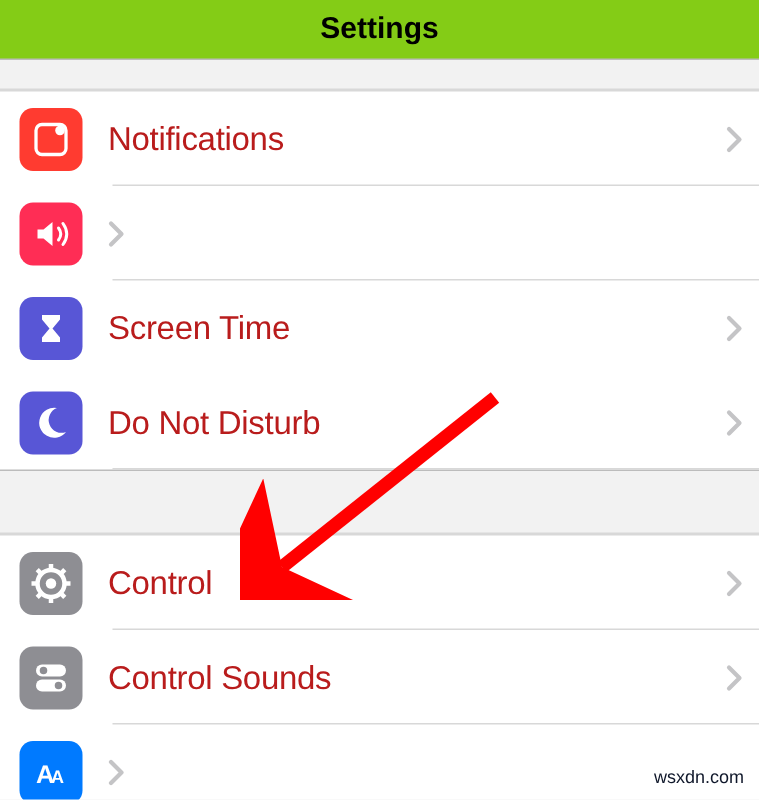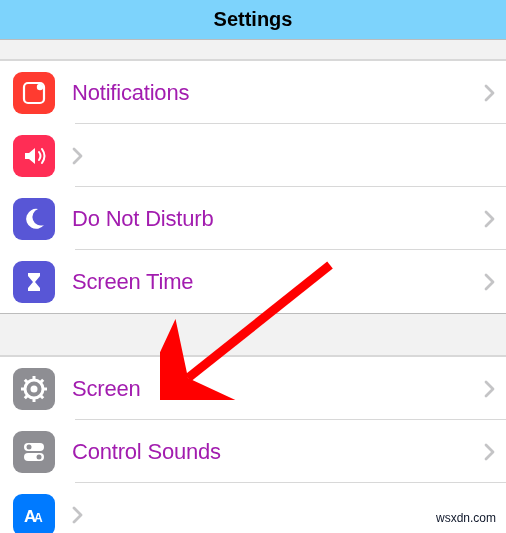--- a/index.html
+++ b/index.html
@@ -5,21 +5,21 @@
     * { margin: 0; padding: 0; box-sizing: border-box; }
     body {
       font-family: -apple-system, 'Helvetica Neue', Helvetica, Arial, sans-serif;
       background: #f2f2f2;
       width: 506px;
       height: 533px;
       overflow: hidden;
       position: relative;
     }
     .header {
-      background: #7dd3fc;
+      background: #84cc16;
       height: 40px;
       display: flex;
       align-items: center;
       justify-content: center;
       border-bottom: 1px solid #bcbcbc;
     }
     .header-title {
       font-size: 20px;
       font-weight: 600;
       color: #000;
@@ -55,21 +55,21 @@
       height: 42px;
       border-radius: 9px;
       display: flex;
       align-items: center;
       justify-content: center;
       flex-shrink: 0;
       margin-right: 17px;
     }
     .label {
       font-size: 22px;
-      color: #a21caf;
+      color: #b91c1c;
       flex: 1;
       letter-spacing: -0.2px;
     }
     .chevron {
       color: #c4c4c6;
       font-size: 22px;
     }
     .chevron svg { display: block; }
     .watermark {
       position: absolute;
@@ -124,44 +124,44 @@
         <svg width="12" height="18" viewBox="0 0 12 18">
           <path d="M2 2 L9 9 L2 16" stroke="#c4c4c6" stroke-width="2.8" fill="none" stroke-linecap="round" stroke-linejoin="round"></path>
         </svg>
       </div>
     <div class="row-divider"></div>
   </div>
 
   <div class="row">
     <div class="icon" style="background:#5856d6">
       <svg width="26" height="26" viewBox="0 0 26 26">
+          <path d="M7 4h12v3l-5 6 5 6v3H7v-3l5-6-5-6V4z" fill="#fff"></path>
+        </svg>
+    </div>
+    <div class="label">Screen Time</div>
+    <div class="chevron">
+        <svg width="12" height="18" viewBox="0 0 12 18">
+          <path d="M2 2 L9 9 L2 16" stroke="#c4c4c6" stroke-width="2.8" fill="none" stroke-linecap="round" stroke-linejoin="round"></path>
+        </svg>
+      </div>
+  </div>
+
+  <div class="row">
+    <div class="icon" style="background:#5856d6">
+      <svg width="26" height="26" viewBox="0 0 26 26">
           <path d="M17 3 a10 10 0 1 0 6 16 a8 8 0 0 1 -6 -16z" fill="#fff"></path>
         </svg>
     </div>
     <div class="label">Do Not Disturb</div>
     <div class="chevron">
         <svg width="12" height="18" viewBox="0 0 12 18">
           <path d="M2 2 L9 9 L2 16" stroke="#c4c4c6" stroke-width="2.8" fill="none" stroke-linecap="round" stroke-linejoin="round"></path>
         </svg>
       </div>
     <div class="row-divider"></div>
-  </div>
-
-  <div class="row">
-    <div class="icon" style="background:#5856d6">
-      <svg width="26" height="26" viewBox="0 0 26 26">
-          <path d="M7 4h12v3l-5 6 5 6v3H7v-3l5-6-5-6V4z" fill="#fff"></path>
-        </svg>
-    </div>
-    <div class="label">Screen Time</div>
-    <div class="chevron">
-        <svg width="12" height="18" viewBox="0 0 12 18">
-          <path d="M2 2 L9 9 L2 16" stroke="#c4c4c6" stroke-width="2.8" fill="none" stroke-linecap="round" stroke-linejoin="round"></path>
-        </svg>
-      </div>
   </div>
 
 </div>
 
 <div class="spacer" style="height:42px"></div>
 
 <div class="section">
 
   <div class="row">
     <div class="icon" style="background:#8e8e93">
@@ -173,21 +173,21 @@
             <line x1="14" y1="23" x2="14" y2="27"></line>
             <line x1="1" y1="14" x2="5" y2="14"></line>
             <line x1="23" y1="14" x2="27" y2="14"></line>
             <line x1="4.8" y1="4.8" x2="7.6" y2="7.6"></line>
             <line x1="20.4" y1="20.4" x2="23.2" y2="23.2"></line>
             <line x1="4.8" y1="23.2" x2="7.6" y2="20.4"></line>
             <line x1="20.4" y1="7.6" x2="23.2" y2="4.8"></line>
           </g>
         </svg>
     </div>
-    <div class="label">Screen</div>
+    <div class="label">Control</div>
     <div class="chevron">
         <svg width="12" height="18" viewBox="0 0 12 18">
           <path d="M2 2 L9 9 L2 16" stroke="#c4c4c6" stroke-width="2.8" fill="none" stroke-linecap="round" stroke-linejoin="round"></path>
         </svg>
       </div>
     <div class="row-divider"></div>
   </div>
 
   <div class="row">
     <div class="icon" style="background:#8e8e93">

